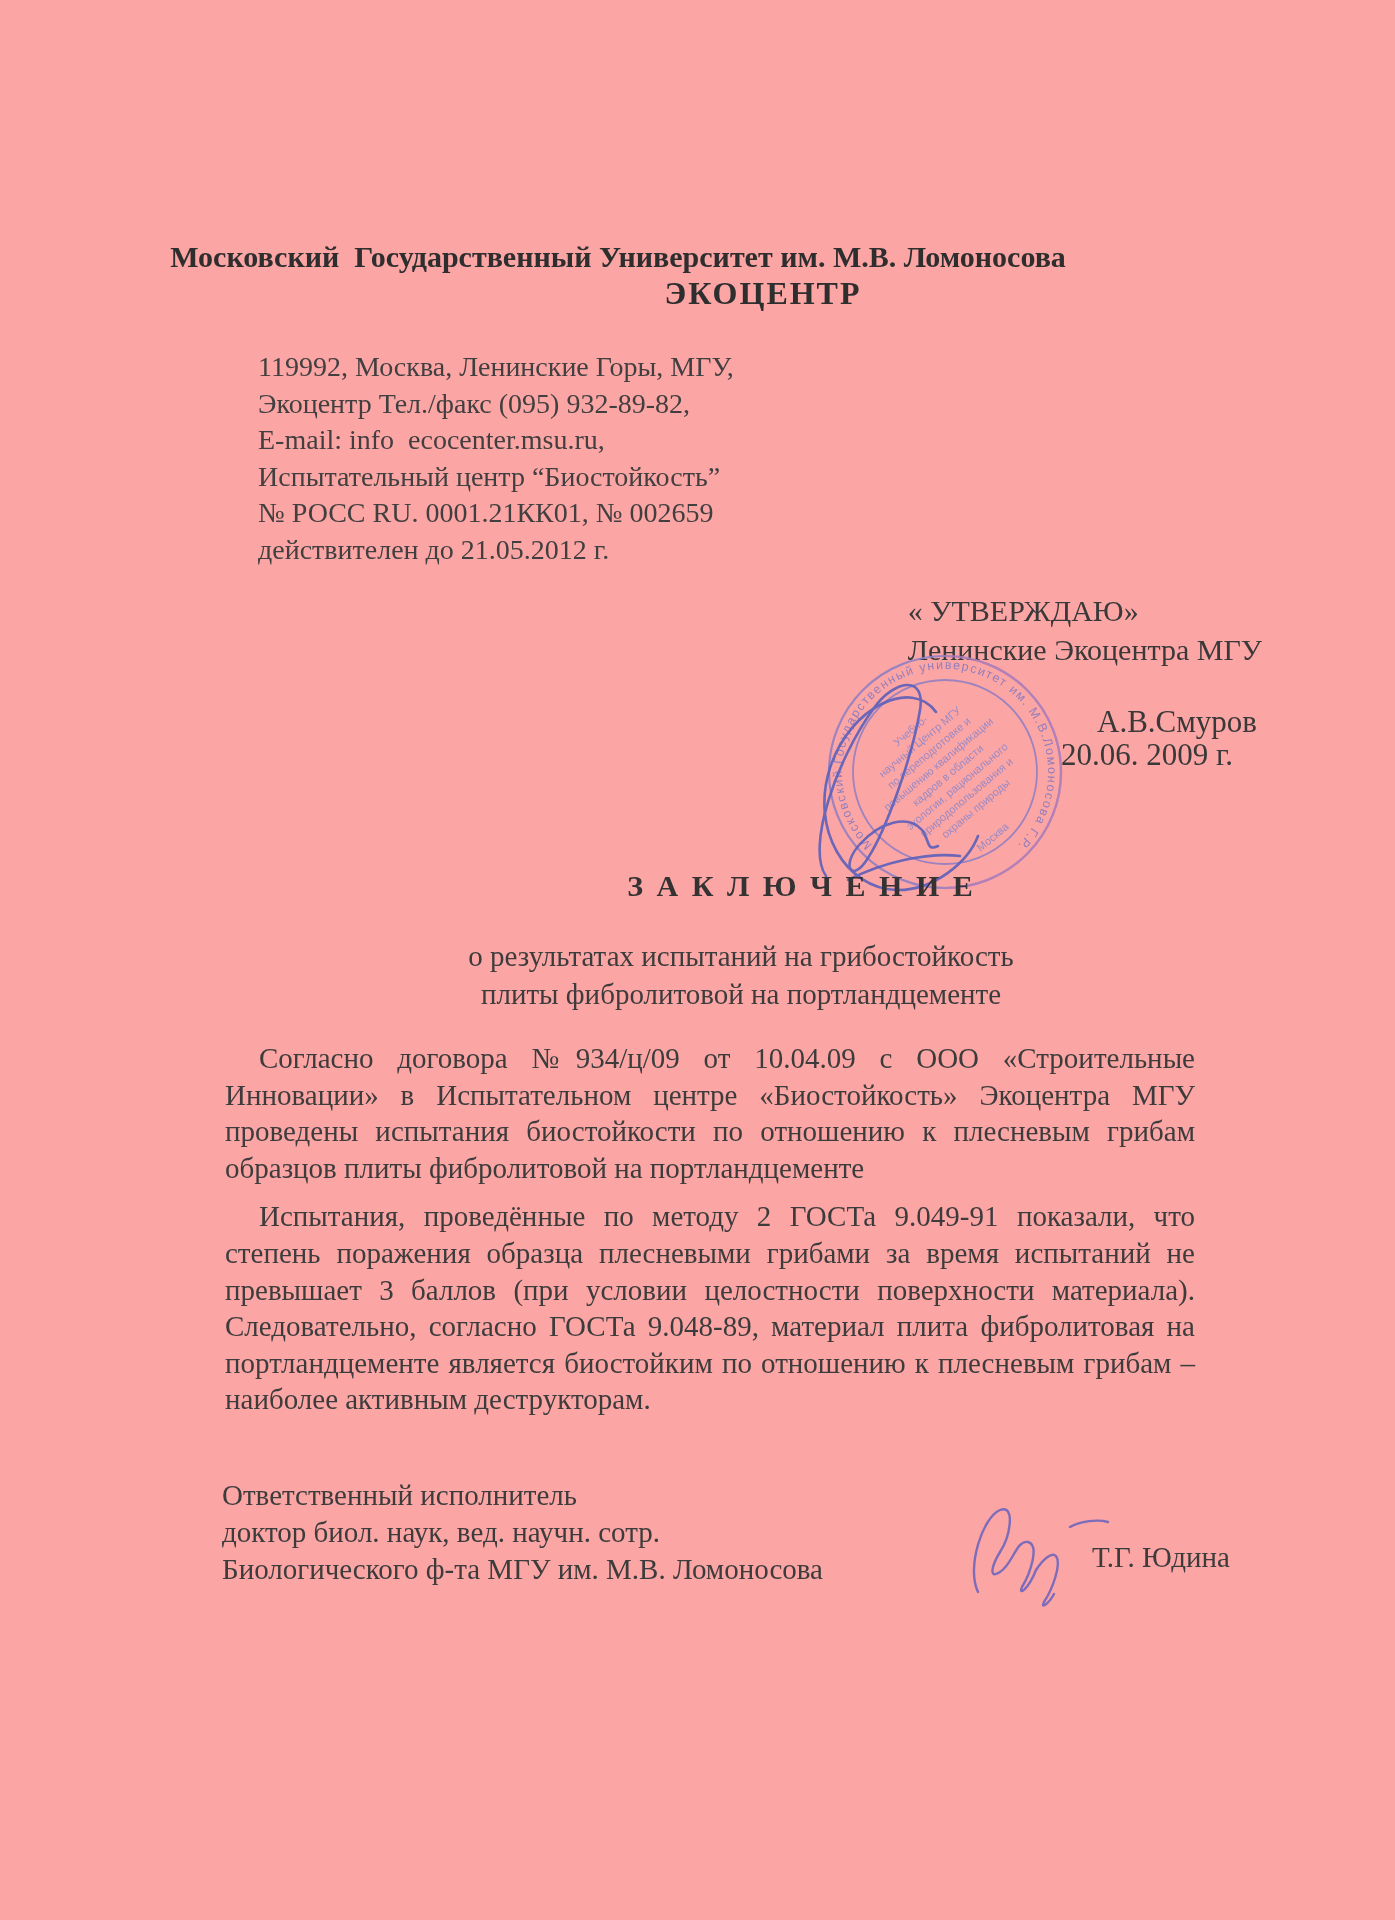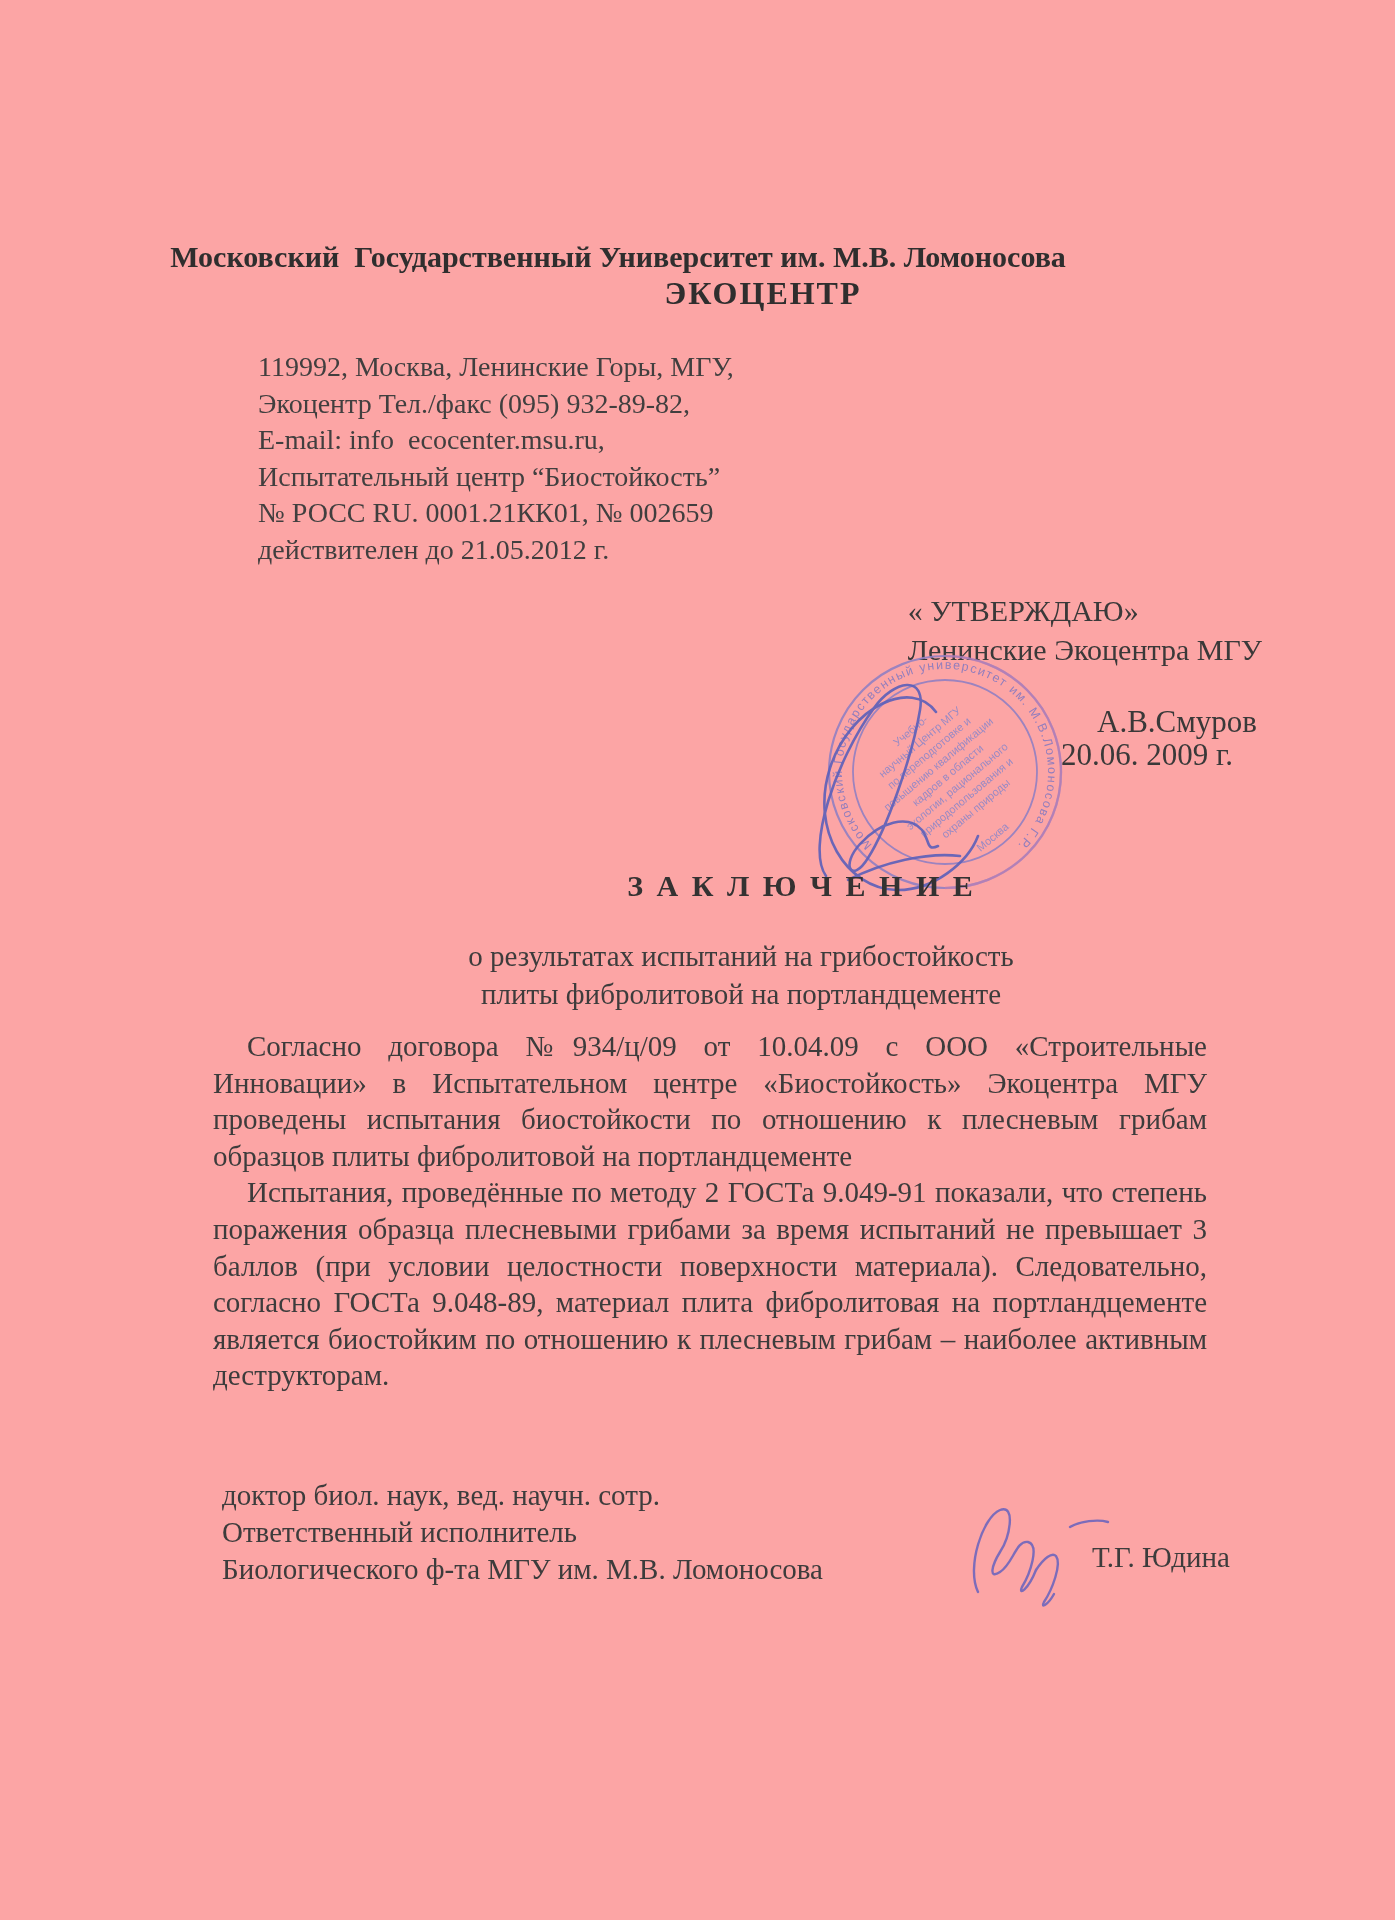--- a/index.html
+++ b/index.html
@@ -18,21 +18,21 @@
   .hdr2{top:275px;left:763px;font-size:32px;font-weight:bold;color:#2f2e2e;letter-spacing:2px;}
   .contact{top:333px;left:258px;font-size:28px;line-height:36.6px;color:#413f3f;margin-top:16px;}
   .contact div{white-space:pre-wrap;}
   .approval{top:591px;right:133px;text-align:left;font-size:30px;line-height:39px;color:#3a3939;}
   .approval div{white-space:pre;}
   .appr-name{top:704px;right:138px;font-size:31px;color:#3a3939;white-space:nowrap;}
   .appr-date{top:737px;right:162px;font-size:31px;color:#3a3939;white-space:nowrap;}
   .doc-title{top:869px;left:800px;font-size:30px;font-weight:bold;color:#343232;word-spacing:6px;}
   .subtitle{top:918px;left:741px;transform:translateX(-50%);text-align:center;font-size:29px;line-height:37.5px;color:#3d3c3c;white-space:nowrap;margin-top:20px;}
   .body-text{top:1028px;left:213px;width:994px;font-size:29px;line-height:36.6px;text-align:justify;color:#3d3c3c;}
-  .body-text p{margin:0;text-indent:34px;}
+  .body-text p{margin:12px;text-indent:34px;}
   .signoff{top:1477px;left:222px;font-size:29px;line-height:37px;color:#3d3c3c;}
   .signoff div{white-space:nowrap;}
   .signer-name{top:1541px;left:1092px;font-size:29px;color:#3d3c3c;white-space:nowrap;}
   .stamp-svg{top:652px;left:825px;width:240px;height:240px;opacity:0.88;}
   .sig-svg{top:648px;left:788px;width:234px;height:264px;}
   .sig2-svg{top:1492px;left:958px;width:164px;height:132px;}
   svg text{font-family:"Liberation Sans","DejaVu Sans",sans-serif;}
 </style>
 </head>
 <body>
@@ -94,22 +94,22 @@
     <div>о результатах испытаний на грибостойкость</div>
     <div>плиты фибролитовой на портландцементе</div>
   </div>
 
   <div class="abs body-text">
     <p>Согласно договора №934/ц/09 от 10.04.09 с ООО «Строительные Инновации» в Испытательном центре «Биостойкость» Экоцентра МГУ проведены испытания биостойкости по отношению к плесневым грибам образцов плиты фибролитовой на портландцементе</p>
     <p>Испытания, проведённые по методу 2 ГОСТа 9.049-91 показали, что степень поражения образца плесневыми грибами за время испытаний не превышает 3 баллов (при условии целостности поверхности материала). Следовательно, согласно ГОСТа 9.048-89, материал плита фибролитовая на портландцементе является биостойким по отношению к плесневым грибам – наиболее активным деструкторам.</p>
   </div>
 
   <div class="abs signoff">
+    <div>Ответственный исполнитель</div>
     <div>доктор биол. наук, вед. научн. сотр.</div>
-    <div>Ответственный исполнитель</div>
     <div>Биологического ф-та МГУ им. М.В. Ломоносова</div>
   </div>
 
   <svg class="abs sig2-svg" viewBox="0 0 164 132">
     <g fill="none" stroke="#6f66bd" stroke-width="2.4" stroke-linecap="round" opacity="0.9">
       <path d="M 20,100 C 8,75 25,25 42,18 C 58,12 52,45 42,60 C 34,73 30,88 42,80 C 55,72 58,48 70,50 C 82,53 72,82 64,95 C 60,104 70,98 78,78"></path>
       <path d="M 78,78 C 86,66 94,60 98,64 C 104,72 94,98 86,110 C 82,117 90,113 96,102"></path>
       <path d="M 112,35 C 122,29 140,27 150,30"></path>
     </g>
   </svg>

